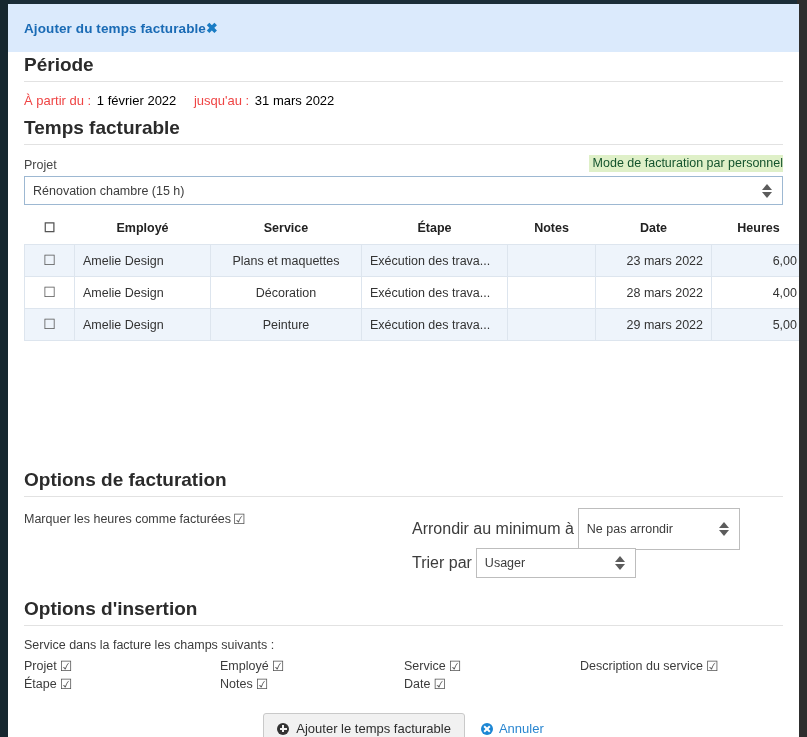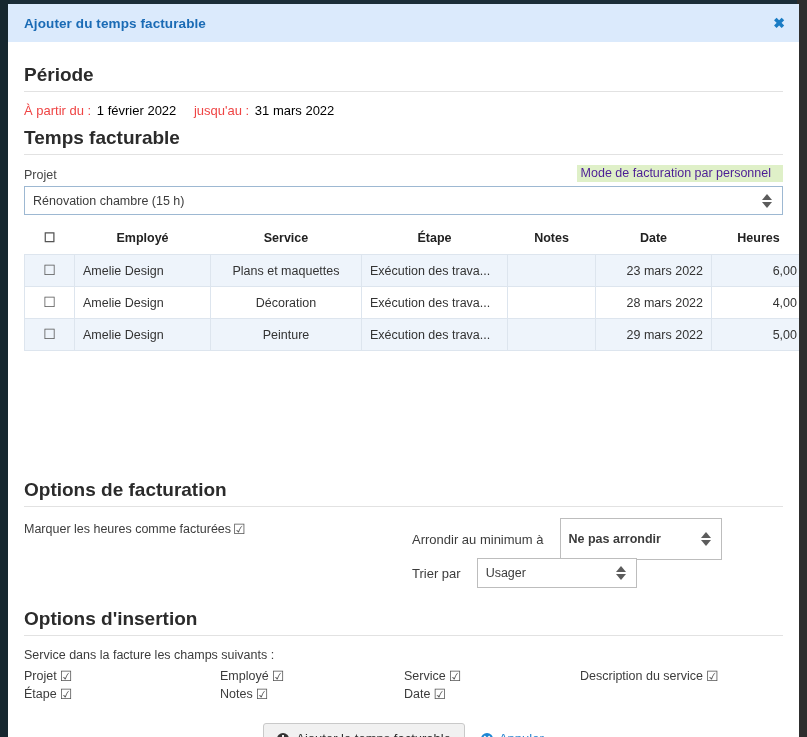--- a/index.html
+++ b/index.html
@@ -40,25 +40,24 @@
     left: 8px;
     top: 4px;
     width: 791px;
     height: 733px;
     background: #ffffff;
     box-sizing: border-box;
     overflow: hidden;
   }
 
   .modal-header {
-    height: 38px;
+    height: 48px;
     background: #dbeafc;
     display: flex;
     align-items: center;
-    justify-content: space-between;
     padding: 0 14px 0 16px;
     box-sizing: border-box;
   }
   .modal-title {
     color: #1a6bb5;
     font-size: 13.5px;
     font-weight: bold;
     letter-spacing: 0.1px;
   }
   .modal-close {
@@ -77,21 +76,21 @@
 
   
   .section-title {
     font-size: 19px;
     font-weight: bold;
     color: #2b2b2b;
     padding-bottom: 5px;
     border-bottom: 1px solid #e2e2e2;
     margin: 0;
   }
-  .sec-periode { margin-top: 22px; }
+  .sec-periode { margin-top: 2px; }
   .sec-temps { margin-top: 9px; }
   .sec-facturation { margin-top: 0; }
   .sec-insertion { margin-top: 3px; }
 
   .periode-line {
     font-size: 13px;
     color: #3a3a3a;
     margin-top: 11px;
   }
   .periode-line .lbl { color: #ef4444; }
@@ -108,23 +107,23 @@
     justify-content: space-between;
     margin-top: 9px;
     height: 18px;
   }
   .projet-label {
     font-size: 12.5px;
     color: #474747;
   }
   .badge-green {
     background: #dff0c8;
-    color: #4c1d95;
-    font-size: 12.5px;
-    padding: 2px 12px 3px 4px;
+    color: #14532d;
+    font-size: 12.5px;
+    padding: 2px 0 3px 4px;
     line-height: 1;
   }
 
   
   .select-box {
     position: relative;
     box-sizing: border-box;
     border: 1px solid #b9c6d4;
     background: #ffffff;
     height: 28px;
@@ -221,34 +220,34 @@
     margin-top: 13px;
     position: relative;
     height: 85px;
   }
   .opt-left-1  { position: absolute; left: 0;   top: 2px;  display: flex; align-items: center; }
   .opt-left-2  { position: absolute; left: 0;   top: 42px; display: flex; align-items: center; }
   .opt-right-1 { position: absolute; left: 388px; top: -2px; display: flex; align-items: center; }
   .opt-right-2 { position: absolute; left: 388px; top: 38px; display: flex; align-items: center; }
 
   .opt-label {
-    font-size: 13px;
+    font-size: 16px;
     color: #3c3c3c;
-    margin-right: 16px;
+    margin-right: 4px;
     white-space: nowrap;
   }
   .opt-check-label {
     font-size: 12.5px;
     color: #3c3c3c;
     display: flex;
     align-items: center;
     gap: 2px;
   }
   .sel-regrouper  { width: 136px; }
-  .sel-arrondir   { width: 162px; height: 42px; font-weight: bold; }
+  .sel-arrondir   { width: 162px; height: 42px; }
   .sel-trier      { width: 160px; height: 30px; }
 
   
   .insert-intro {
     font-size: 12.5px;
     color: #3c3c3c;
     margin-top: 12px;
   }
   .insert-grid {
     position: relative;

